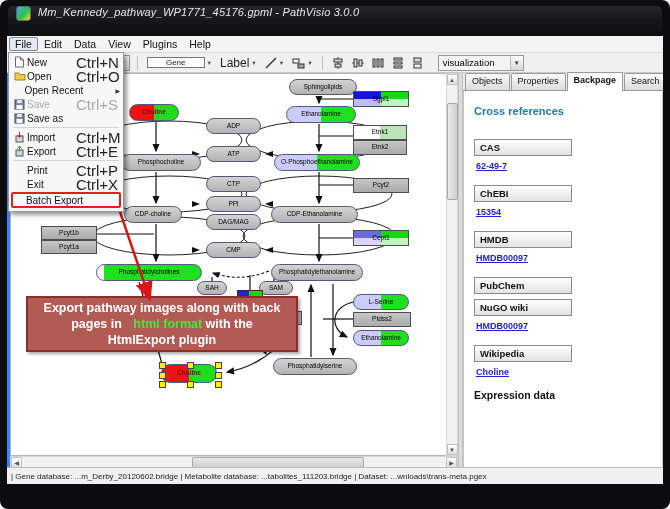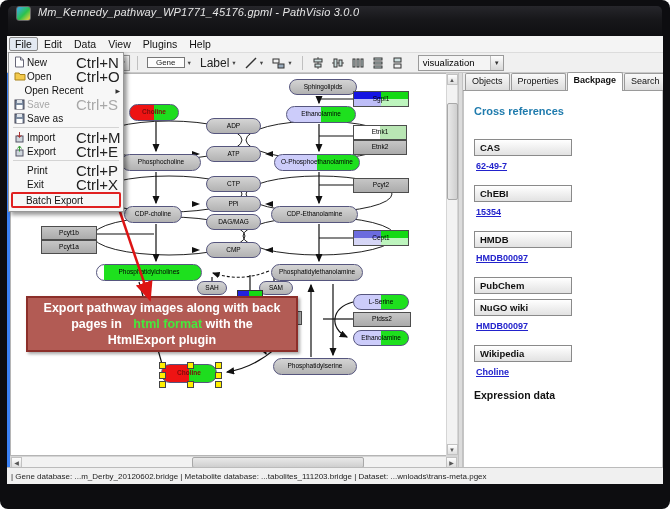--- a/index.html
+++ b/index.html
@@ -20,21 +20,21 @@
   
   #toolbar{height:19px;display:flex;align-items:center;background:#f0f0f0;border-bottom:1px solid #c9c9c9;font-size:9.5px;padding-left:4px;gap:4px;}
   #zoom-label{color:#222;}
   .combo{display:flex;align-items:center;background:#fff;border:1px solid #9a9a9a;height:14px;font-size:9.5px;}
   #zoom-combo{width:86px;}
   .combo .combo-val{flex:1;padding:0 4px;}
   .combo .combo-btn{width:12px;height:100%;display:flex;align-items:center;justify-content:center;font-size:6px;color:#333;background:linear-gradient(#fdfdfd,#d8d8d8);border-left:1px solid #bbb;}
   .tb-sep{width:1px;height:14px;background:#c0c0c0;margin:0 3px;}
   .tb-btn{display:flex;align-items:center;height:15px;padding:0 2px;color:#222;}
   .tb-caret{font-size:5.5px;color:#444;margin-left:2px;}
-  .tb-boxed{border:1px solid #777;padding:0 8px;font-size:8px;background:#fdfdfd;}
+  .tb-boxed{border:1px solid #777;padding:0 18px;font-size:8px;background:#fdfdfd;}
   .tb-ico{display:inline-block;}
   #viz-combo{width:84px;background:#f4f4f4;margin-left:8px;}
   
   #main{position:absolute;top:37px;left:0;right:0;bottom:16px;display:flex;}
   #canvas-wrap{position:relative;width:451px;display:flex;flex-direction:column;padding-left:3px;box-sizing:border-box;}
   #canvas-row{display:flex;flex:1;}
   #canvas{position:relative;width:436px;background:#fff;border:1px solid #b5b5b5;border-right:none;overflow:hidden;flex:none;box-sizing:border-box;}
   
   .vscroll{width:12px;background:#f2f2f2;border:1px solid #d5d5d5;display:flex;flex-direction:column;align-items:center;box-sizing:border-box;flex:none;}
   .hscroll{height:12px;background:#f2f2f2;border:1px solid #d5d5d5;display:flex;align-items:center;box-sizing:border-box;flex:none;}

